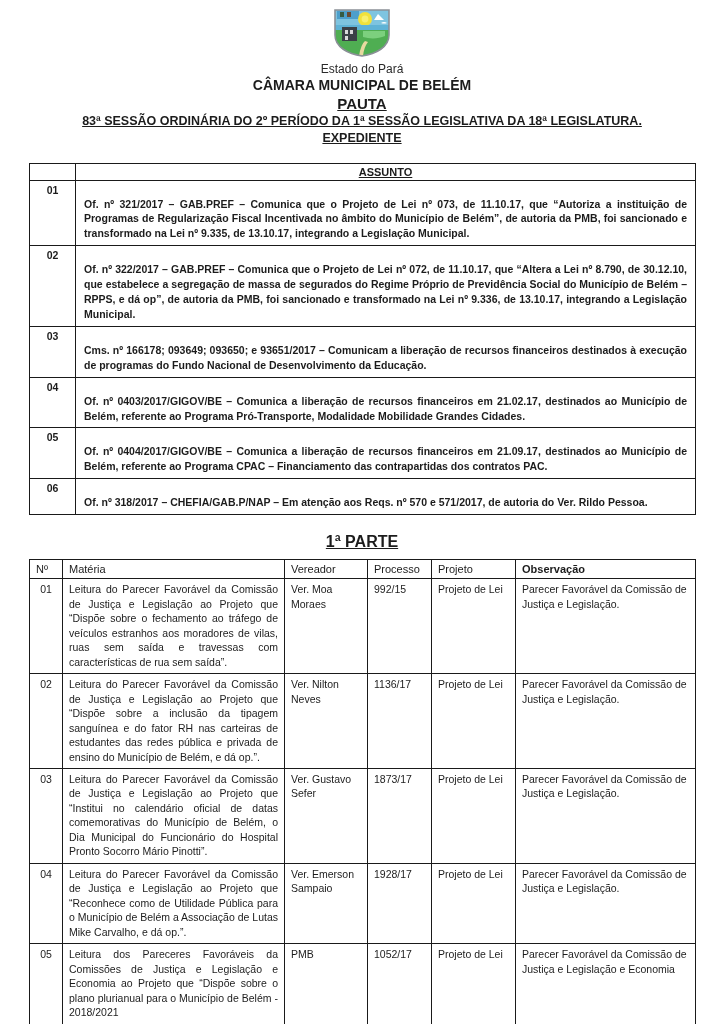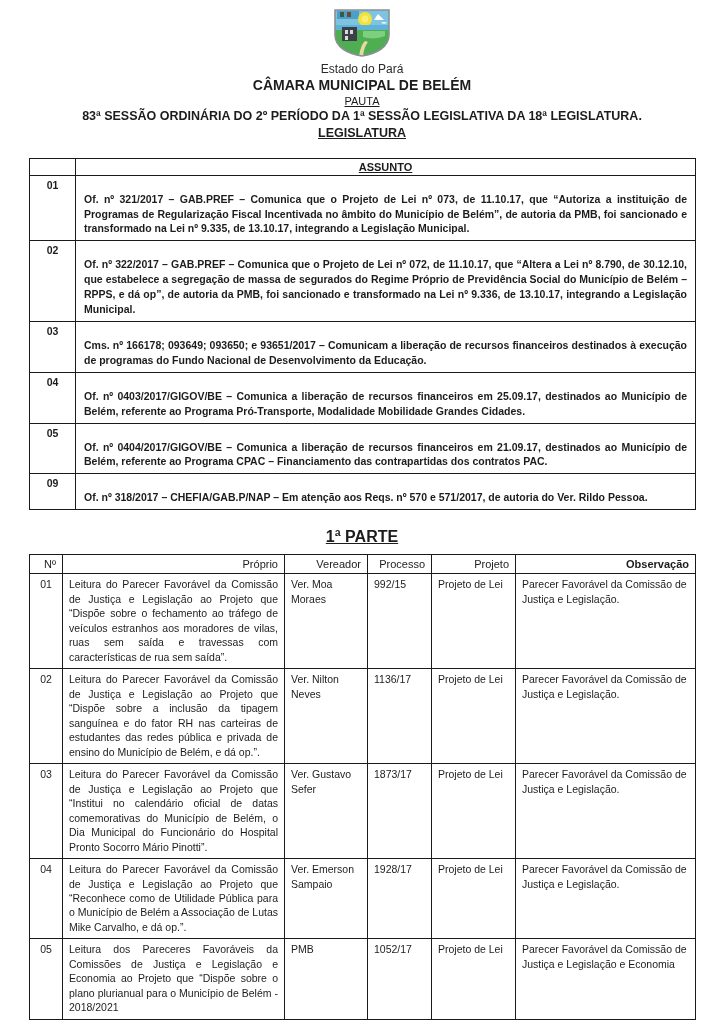--- a/index.html
+++ b/index.html
@@ -16,22 +16,22 @@
     box-sizing: border-box;
     width: 724px;
     height: 796px;
     padding: 8px 29px 0 29px;
   }
   
   .doc-header { text-align: center; line-height: 1.22; }
   .logo-wrap { height: 52px; margin-bottom: 2px; }
   .h-state   { font-size: 12px; font-weight: 400; color: #2a2a2a; }
   .h-chamber { font-size: 14px; font-weight: 700; }
-  .h-title   { font-size: 11px; font-weight: 400; margin: 1px 0; }
-  .h-session { font-size: 12.5px; font-weight: 700; }
+  .h-title   { font-size: 15px; font-weight: 700; margin: 1px 0; }
+  .h-session { font-size: 12.5px; font-weight: 700; text-decoration: underline; }
   .h-date    { font-size: 12.5px; font-weight: 700; }
   .h-section { font-size: 12.5px; font-weight: 700; margin-top: 2px; }
   .u { text-decoration: underline; }
   
   table {
     border-collapse: collapse;
     width: 666px;
     table-layout: fixed;
   }
   td, th {
@@ -45,21 +45,21 @@
   .t1 th { padding: 2px 4px; }
   .t1 .assunto-h { text-align: center; font-weight: 700; font-size: 11px; }
   .t1 td.num  { text-align: center; font-weight: 700; padding: 3px 2px; }
   .t1 td.subj { text-align: justify; font-weight: 700; padding: 16px 8px 4px 8px; line-height: 1.42; }
   
   .part-title { text-align: center; font-size: 16px; font-weight: 700; margin: 18px 0 8px 0; }
   
   .t2 { font-size: 10.5px; }
   .t2 th {
     font-weight: 400;
-    text-align: right;
+    text-align: left;
     padding: 3px 6px;
     font-size: 11px;
   }
   .t2 th.obs-h { font-weight: 700; }
   .t2 td { padding: 3px 6px 4px 6px; line-height: 1.38; }
   .t2 td.num { text-align: center; padding-left: 2px; padding-right: 2px; }
   .t2 td.materia { text-align: justify; }
   .t2 .bq { font-weight: 400; }
 </style>
 </head>
@@ -95,21 +95,21 @@
 
         <path d="M26 48 q2 -12 6 -15 l3 1 q-4 5 -5 14 z" fill="#e8d9a0"></path>
 
         <path d="M2 2 H56 V27 C56 39 43 46 29 48 C15 46 2 39 2 27 Z" fill="none" stroke="#8a9096" stroke-width="1.6"></path>
       </svg>
     </div>
     <div class="h-state">Estado do Pará</div>
     <div class="h-chamber">CÂMARA MUNICIPAL DE BELÉM</div>
     <div class="h-title"><span class="u">PAUTA</span></div>
     <div class="h-session">83ª SESSÃO ORDINÁRIA DO 2º PERÍODO DA 1ª SESSÃO LEGISLATIVA DA 18ª LEGISLATURA.</div>
-    <div class="h-section"><span class="u">LEGISLATURA</span></div>
+    <div class="h-section"><span class="u">EXPEDIENTE</span></div>
   </div>
 
   <table class="t1">
     <colgroup>
         <col style="width:46px">
         <col style="width:620px">
       </colgroup>
     <thead>
       <tr>
         <th></th>
@@ -124,48 +124,48 @@
       <tr>
         <td class="num">02</td>
         <td class="subj">Of. nº 322/2017 – GAB.PREF – Comunica que o Projeto de Lei nº 072, de 11.10.17, que “Altera a Lei nº 8.790, de 30.12.10, que estabelece a segregação de massa de segurados do Regime Próprio de Previdência Social do Município de Belém – RPPS, e dá op”, de autoria da PMB, foi sancionado e transformado na Lei nº 9.336, de 13.10.17, integrando a Legislação Municipal.</td>
       </tr>
       <tr>
         <td class="num">03</td>
         <td class="subj">Cms. nº 166178; 093649; 093650; e 93651/2017 – Comunicam a liberação de recursos financeiros destinados à execução de programas do Fundo Nacional de Desenvolvimento da Educação.</td>
       </tr>
       <tr>
         <td class="num">04</td>
-        <td class="subj">Of. nº 0403/2017/GIGOV/BE – Comunica a liberação de recursos financeiros em 25.09.17, destinados ao Município de Belém, referente ao Programa Pró-Transporte, Modalidade Mobilidade Grandes Cidades.</td>
+        <td class="subj">Of. nº 0403/2017/GIGOV/BE – Comunica a liberação de recursos financeiros em 21.02.17, destinados ao Município de Belém, referente ao Programa Pró-Transporte, Modalidade Mobilidade Grandes Cidades.</td>
       </tr>
       <tr>
         <td class="num">05</td>
         <td class="subj">Of. nº 0404/2017/GIGOV/BE – Comunica a liberação de recursos financeiros em 21.09.17, destinados ao Município de Belém, referente ao Programa CPAC – Financiamento das contrapartidas dos contratos PAC.</td>
       </tr>
       <tr>
-        <td class="num">09</td>
+        <td class="num">06</td>
         <td class="subj">Of. nº 318/2017 – CHEFIA/GAB.P/NAP – Em atenção aos Reqs. nº 570 e 571/2017, de autoria do Ver. Rildo Pessoa.</td>
       </tr>
     </tbody>
   </table>
 
   <div class="part-title"><span class="u">1ª PARTE</span></div>
 
   <table class="t2">
     <colgroup>
       <col style="width:33px">
       <col style="width:222px">
       <col style="width:83px">
       <col style="width:64px">
       <col style="width:84px">
       <col style="width:180px">
     </colgroup>
     <thead>
       <tr>
         <th>Nº</th>
-        <th>Próprio</th>
+        <th>Matéria</th>
         <th>Vereador</th>
         <th>Processo</th>
         <th>Projeto</th>
         <th class="obs-h">Observação</th>
       </tr>
     </thead>
     <tbody>
       <tr>
         <td class="num">01</td>
         <td class="materia"><span>Leitura do Parecer Favorável da Comissão de Justiça e Legislação ao Projeto que “</span><span class="bq">Dispõe sobre o fechamento ao tráfego de veículos estranhos aos moradores de vilas, ruas sem saída e travessas com características de rua sem saída</span><span>”.</span></td>

